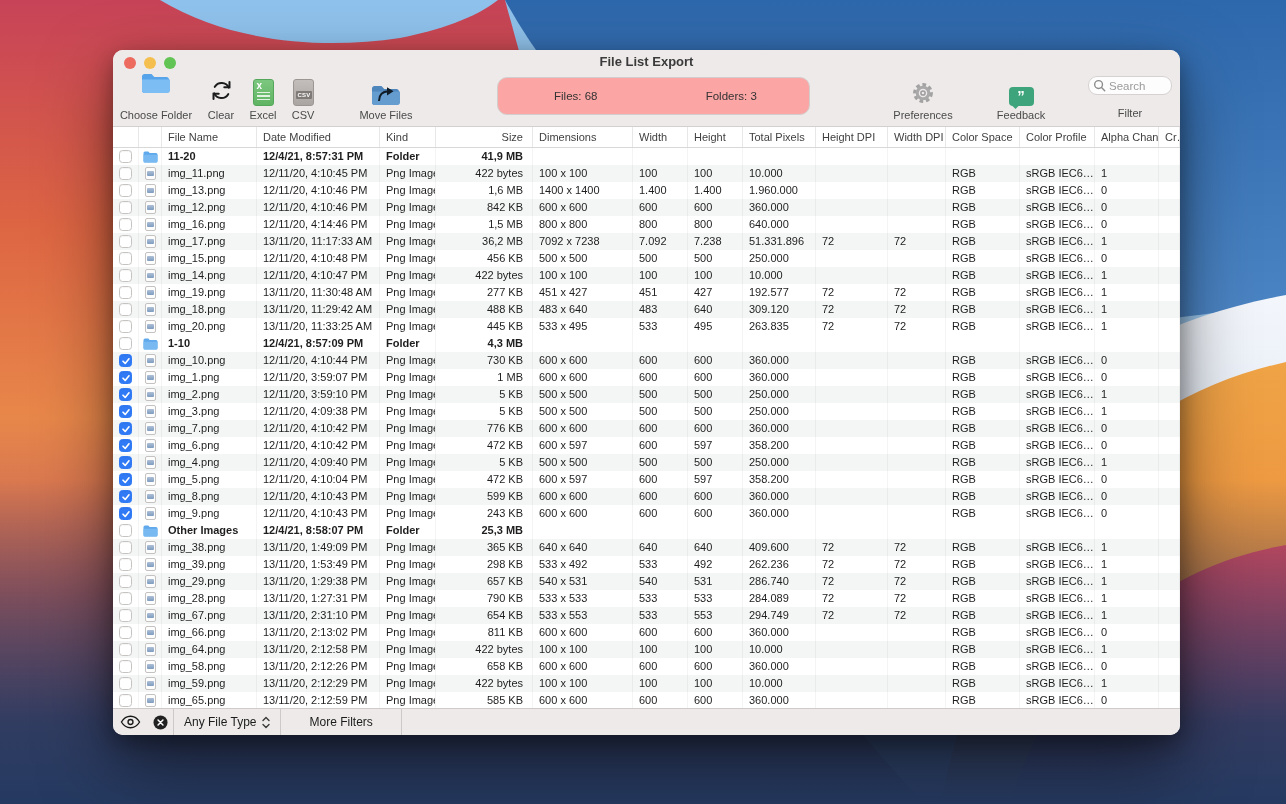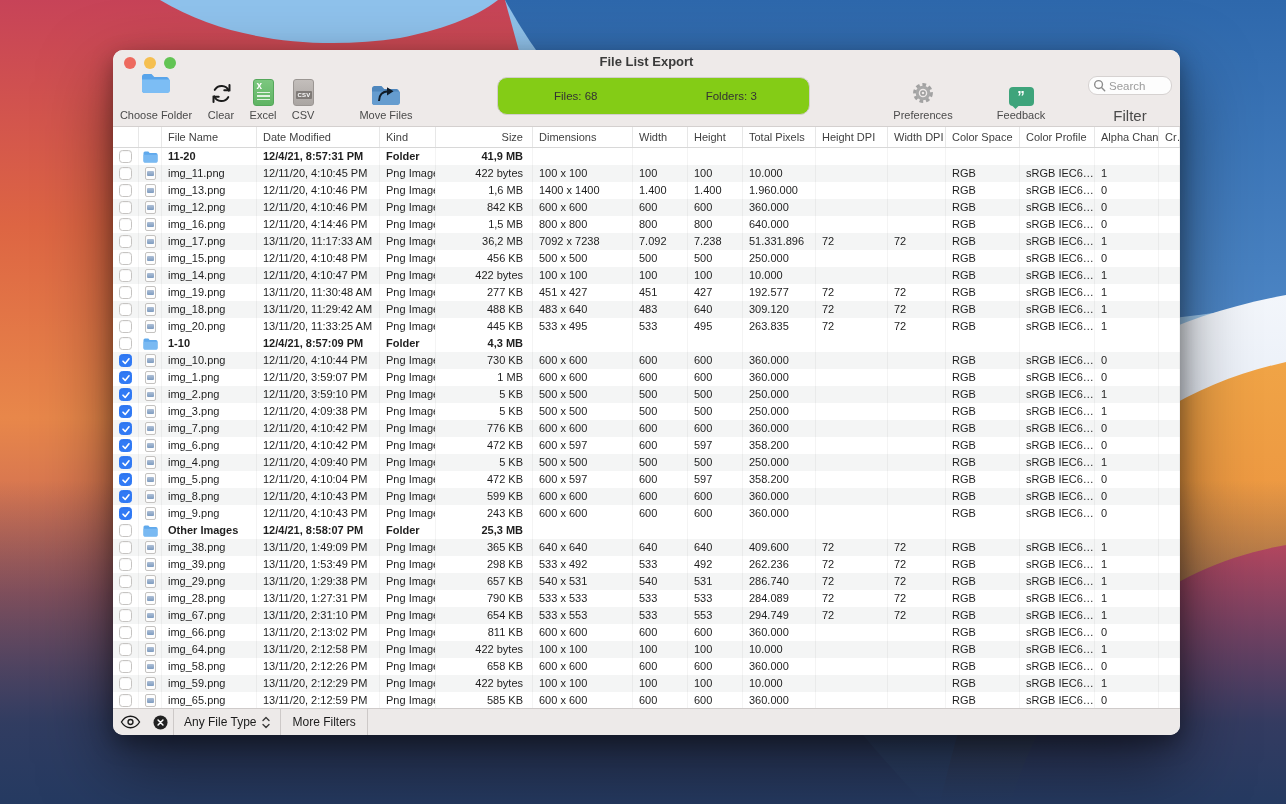--- a/index.html
+++ b/index.html
@@ -26,31 +26,31 @@
   .light.green{background:#62c454;}
   .title{position:absolute;left:0;right:0;top:4px;text-align:center;
     font-size:13px;font-weight:700;color:#3b3b3b;}
   
   .toolbar{position:relative;height:52px;}
   .titem{position:absolute;display:flex;flex-direction:column;align-items:center;
     justify-content:flex-end;height:46px;top:1px;cursor:default;}
   .titem .tlabel{font-size:11px;color:#4a4a4a;margin-top:3px;white-space:nowrap;}
   .ticn{display:flex;align-items:flex-end;justify-content:center;height:28px;}
   .statusbox{position:absolute;left:384px;top:3px;width:311px;height:36px;
-    border:1px solid #d2cecd;border-radius:10px;background:#84cc16;
+    border:1px solid #d2cecd;border-radius:10px;background:#fca5a5;
     display:flex;align-items:center;}
   .statusbox span{flex:1;text-align:center;font-size:11.5px;color:#333;}
   .searchfield{position:absolute;left:975px;top:2px;width:84px;height:19px;
     background:#fdfdfd;border:1px solid #d6d2d1;border-radius:9px;
     display:flex;align-items:center;padding:0 4px;box-sizing:border-box;}
   .searchfield input{border:none;outline:none;background:transparent;width:60px;
     font-size:11.5px;color:#333;font-family:inherit;padding:0;margin-left:3px;}
   .searchfield input::placeholder{color:#9b9b9b;}
   .filterlabel{position:absolute;left:975px;top:33px;width:84px;text-align:center;
-    font-size:15px;color:#4a4a4a;}
+    font-size:11px;color:#4a4a4a;}
   
   .xlicon{position:relative;display:inline-block;width:21px;height:27px;border-radius:3px;
     background:linear-gradient(180deg,#7cc77f,#5fb463);border:1px solid #54a75a;box-sizing:border-box;}
   .xlicon .xl-x{position:absolute;left:3px;top:0px;color:#fff;font-size:10px;font-weight:700;}
   .xlicon::after{content:"";position:absolute;left:3px;right:3px;bottom:3px;height:10px;
     background:repeating-linear-gradient(180deg,rgba(255,255,255,.8) 0 1.4px,transparent 1.4px 3.4px);}
   .csvicon{position:relative;display:inline-block;width:21px;height:27px;border-radius:3px;
     background:linear-gradient(180deg,#c3bebb,#aaa5a2);border:1px solid #9b9693;box-sizing:border-box;}
   .csvicon .csv-label{position:absolute;left:2px;bottom:6px;background:#7f7a77;color:#fff;
     font-size:6px;font-weight:700;padding:1px 2px;border-radius:1px;letter-spacing:.2px;}
@@ -83,21 +83,21 @@
     border-radius:2px;position:relative;box-sizing:border-box;}
   .ficon::after{content:"";position:absolute;left:1px;right:1px;top:3px;height:5px;
     background:linear-gradient(180deg,#aebfd6,#7e9cc0);border-radius:1px;}
   
   .footer{flex:0 0 auto;height:26px;background:#edeae9;border-top:1px solid #cfcbca;
     display:flex;align-items:center;text-align:center;}
   .fbtn{display:flex;align-items:center;justify-content:center;height:100%;cursor:default;}
   .fsep{width:1px;height:100%;background:#cdc9c8;}
   .ftext{font-size:12px;color:#1c1c1c;white-space:nowrap;}
   .ftdrop{display:flex;align-items:center;gap:6px;padding:0 10px;height:100%;}
-  .ftmore{padding:0 11px;height:100%;display:flex;align-items:center;}
+  .ftmore{padding:0 28px;height:100%;display:flex;align-items:center;}
 </style>
 </head>
 <body>
 
 <svg class="wallpaper" viewBox="0 0 1286 804" preserveAspectRatio="none">
   <defs>
     <linearGradient id="gSky" x1="0" y1="0" x2="0" y2="1">
       <stop offset="0" stop-color="#8ec1ea"></stop>
         <stop offset="1" stop-color="#b3d2ef"></stop>
     </linearGradient>
@@ -157,21 +157,21 @@
       <div class="titem" style="left:2px;width:82px;gap:12px;">
         <span class="ticn">
           <svg width="30" height="23" viewBox="0 0 30 23">
               <path d="M1 5.5C1 4.1 2.1 3 3.5 3h7l2.8 3h12.2c1.4 0 2.5 1.1 2.5 2.5v11c0 1.4-1.1 2.5-2.5 2.5h-22C2.1 22 1 20.9 1 19.5Z" fill="#58a4ea"></path>
               <path d="M1 8.5h28v11c0 1.4-1.1 2.5-2.5 2.5h-23C2.1 22 1 20.9 1 19.5Z" fill="#7cbdf4"></path>
             </svg>
         </span>
         <span class="tlabel">Choose Folder</span>
       </div>
 
-      <div class="titem" style="left:86px;width:44px;">
+      <div class="titem" style="left:86px;width:44px;justify-content:space-between;">
         <span class="ticn">
           <svg width="25" height="25" viewBox="0 0 26 26" fill="none" stroke="#1c1c1c" stroke-width="2.1" stroke-linecap="round">
             <path d="M6 9.2A8.3 8.3 0 0 1 20.6 10"></path>
               <path d="M21.3 4.2v5.4h-5.4"></path>
             <path d="M20 16.8A8.3 8.3 0 0 1 5.4 16"></path>
               <path d="M4.7 21.8v-5.4h5.4"></path>
           </svg>
         </span>
         <span class="tlabel">Clear</span>
       </div>

